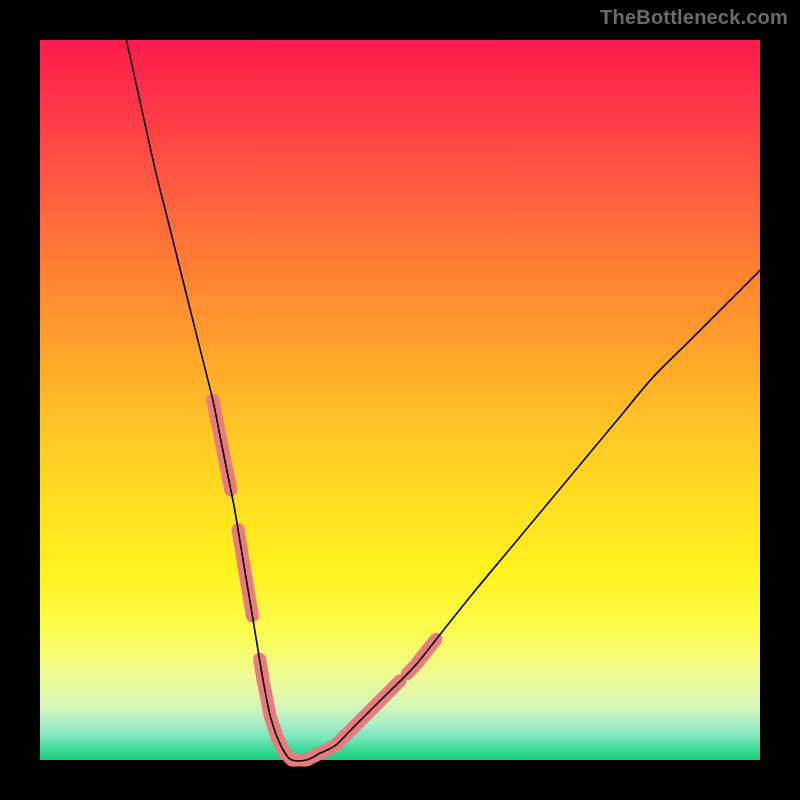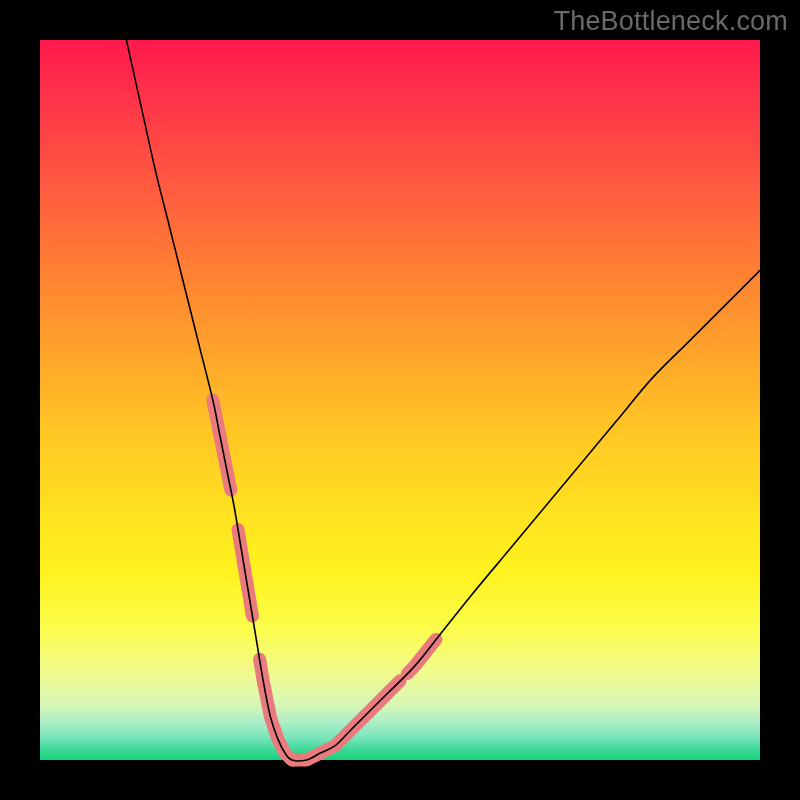--- a/index.html
+++ b/index.html
@@ -42,22 +42,22 @@
       #77e4bb 97%,
       #3fd999 98.5%,
       #17d07a 100%
     );
   }
   .watermark {
     position: absolute;
     top: 6px;
     right: 12px;
     color: #6a6a6a;
-    font-size: 27px;
-    font-weight: 400;
+    font-size: 20px;
+    font-weight: 700;
     letter-spacing: 0.2px;
     user-select: none;
   }
   svg.curve {
     position: absolute;
     top: 0;
     left: 0;
     width: 720px;
     height: 720px;
     overflow: visible;

